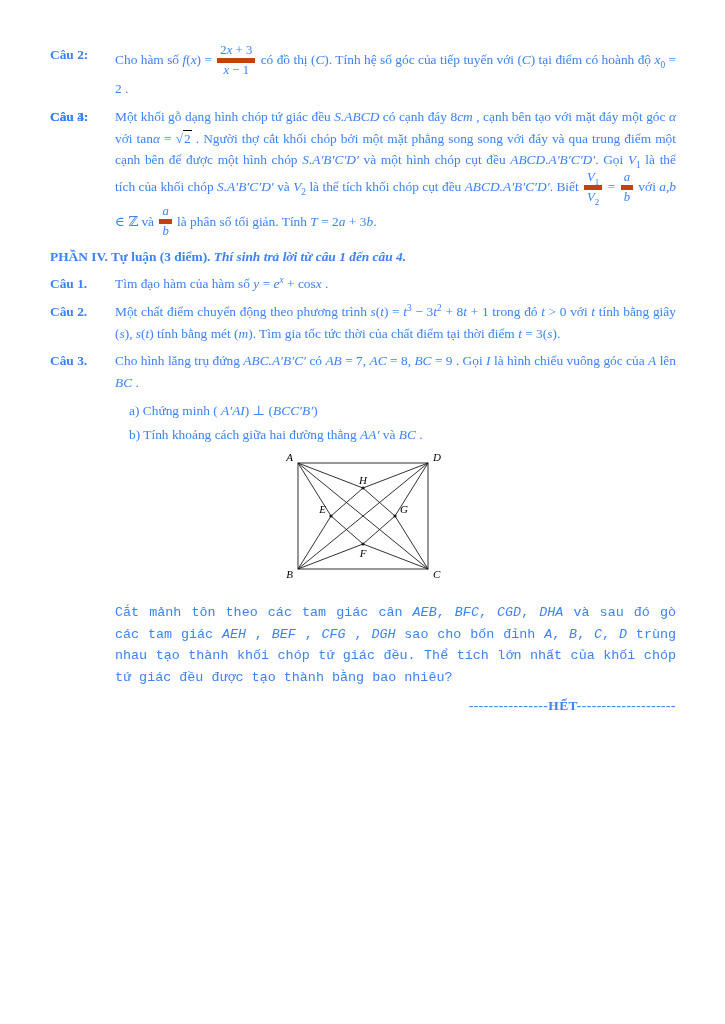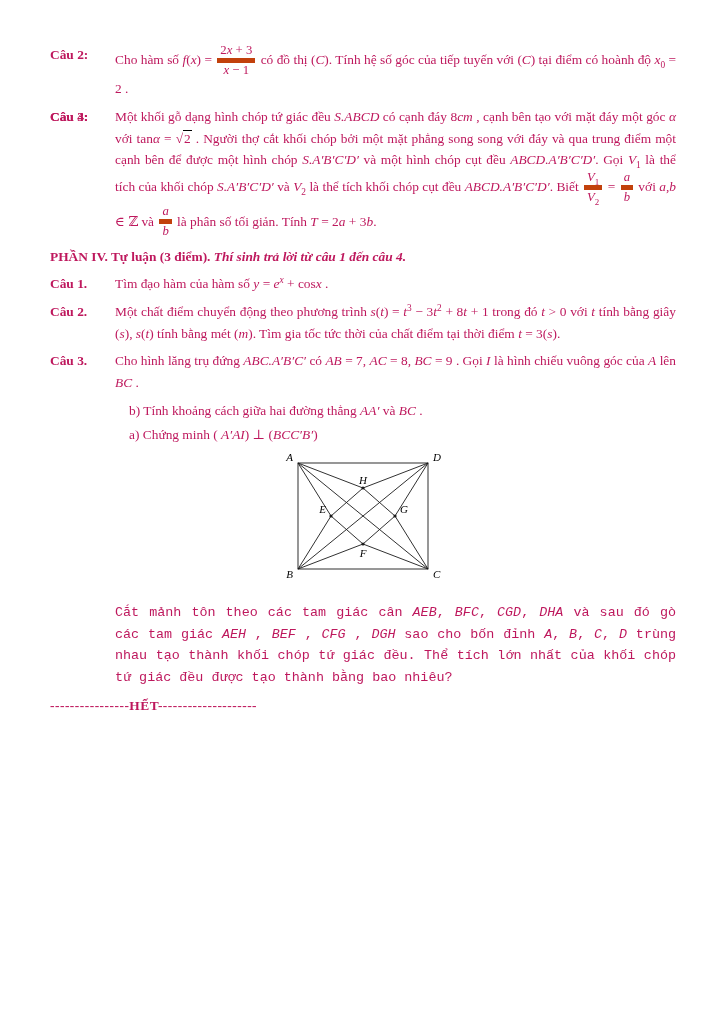--- a/index.html
+++ b/index.html
@@ -1,20 +1,20 @@
 <!DOCTYPE html>
 <html><head>
 <meta charset="utf-8">
 <style>
   * { box-sizing: border-box; }
   html, body { margin: 0; padding: 0; background: #ffffff; }
   .page {
     width: 725px; height: 1024px;
     background: #ffffff;
-    color: #be185d;
+    color: #3b82f6;
     font-family: "Liberation Serif", "DejaVu Serif", serif;
     font-size: 13.4px;
     line-height: 1.62;
     padding: 44px 49px 14px 50px;
     position: relative;
     overflow: hidden;
     display: flex; flex-direction: column;
   }
   main { display: block; }
   .para { position: relative; text-align: justify; margin: 0 0 6px 0; padding-left: 65px; }
@@ -30,40 +30,40 @@
   .frac {
     display: inline-block; vertical-align: middle;
     text-align: center; line-height: 1.15; font-size: 0.95em;
     margin: 0 2px; position: relative; top: -1px;
   }
   .frac .num { display: block; border-bottom: 5px solid #c2410c; padding: 0 3px; }
   .frac .den { display: block; padding: 0 3px; }
   .sqrt { white-space: nowrap; }
   .sqrt .sqrt-in { border-top: 1px solid #000; padding: 0 1px; }
   figure.fig { margin: 4px 0 6px 0; text-align: center; }
-  .het { text-align: left; font-weight: bold; letter-spacing: 0.5px; }
+  .het { text-align: right; font-weight: bold; letter-spacing: 0.5px; }
   .note { text-align: center; font-weight: bold; font-style: italic; margin-top: 5px; }
   .pageno { text-align: right; margin-top: auto; }
 </style>
 </head>
 <body>
 
 <div class="page">
   <main>
 
     <div id="blocks-a">
         <div class="para q"><span class="qlabel">Câu 2:</span><span class="runs">Cho hàm số <i>f</i>(<i>x</i>) = <span class="frac"><span class="num">2<i>x</i> + 3</span><span class="den"><i>x</i> − 1</span></span> có đồ thị (<i>C</i>). Tính hệ số góc của tiếp tuyến với (<i>C</i>) tại điểm có hoành độ <i>x</i><sub>0</sub> = 2 .</span></div>
         <div class="para q"><span class="qlabel">Câu 3:</span></div>
         <div class="para q"><span class="qlabel">Câu 4:</span><span class="runs">Một khối gỗ dạng hình chóp tứ giác đều <i>S.ABCD</i> có cạnh đáy 8<i>cm</i> , cạnh bên tạo với mặt đáy một góc <i>α</i> với tan<i>α</i> = <span class="sqrt"><span class="rad">√</span><span class="sqrt-in">2</span></span> . Người thợ cắt khối chóp bởi một mặt phẳng song song với đáy và qua trung điểm  một cạnh bên để được một hình chóp <i>S.A′B′C′D′</i> và một hình chóp cụt đều <i>ABCD.A′B′C′D′</i>. Gọi <i>V</i><sub>1</sub> là thể tích của khối chóp <i>S.A′B′C′D′</i> và <i>V</i><sub>2</sub> là thể tích khối chóp cụt đều <i>ABCD.A′B′C′D′</i>. Biết <span class="frac"><span class="num"><i>V</i><sub>1</sub></span><span class="den"><i>V</i><sub>2</sub></span></span> = <span class="frac"><span class="num"><i>a</i></span><span class="den"><i>b</i></span></span> với <i>a</i>,<i>b</i> ∈ ℤ  và <span class="frac"><span class="num"><i>a</i></span><span class="den"><i>b</i></span></span> là phân số tối giản. Tính <i>T</i> = 2<i>a</i> + 3<i>b</i>.</span></div>
         <div class="para heading"><span class="runs"><b>PHẦN IV. Tự luận (3 điểm). </b><b class="it">Thí sinh trả lời từ câu 1 đến câu 4.</b></span></div>
         <div class="para q"><span class="qlabel">Câu 1.</span><span class="runs"> Tìm đạo hàm của hàm số <i>y</i> = <i>e</i><sup><i>x</i></sup> + cos<i>x</i> .</span></div>
         <div class="para q"><span class="qlabel">Câu 2.</span><span class="runs"> Một chất điểm chuyển động theo phương trình <i>s</i>(<i>t</i>) = <i>t</i><sup>3</sup> − 3<i>t</i><sup>2</sup> + 8<i>t</i> + 1 trong đó <i>t</i> &gt; 0  với <i>t</i> tính bằng giây (<i>s</i>),  <i>s</i>(<i>t</i>) tính bằng mét (<i>m</i>). Tìm gia tốc tức thời của chất điểm tại thời điểm <i>t</i> = 3(<i>s</i>).</span></div>
         <div class="para q"><span class="qlabel">Câu 3.</span><span class="runs"> Cho hình lăng trụ đứng <i>ABC.A′B′C′</i> có <i>AB</i> = 7, <i>AC</i> = 8, <i>BC</i> = 9 . Gọi <i>I</i> là hình chiếu vuông góc của <i>A</i> lên <i>BC</i> .</span></div>
+        <div class="para sub"><span class="runs">a) Chứng minh ( <i>A′AI</i>) ⊥ (<i>BCC′B′</i>)</span></div>
         <div class="para sub"><span class="runs">b) Tính khoảng cách giữa hai đường thẳng <i>AA′</i> và <i>BC</i> .</span></div>
-        <div class="para sub"><span class="runs">a) Chứng minh ( <i>A′AI</i>) ⊥ (<i>BCC′B′</i>)</span></div>
       </div>
 
     <figure class="fig">
       <svg width="212" height="140" viewBox="0 0 212 140">
         <g stroke="#1a1a1a" stroke-width="0.9" fill="none">
           <rect x="41" y="14" width="130" height="106"></rect>
           <line x1="41" y1="14" x2="171" y2="120"></line>
           <line x1="171" y1="14" x2="41" y2="120"></line>
           <line x1="41" y1="14" x2="74" y2="67"></line>
           <line x1="41" y1="120" x2="74" y2="67"></line>

